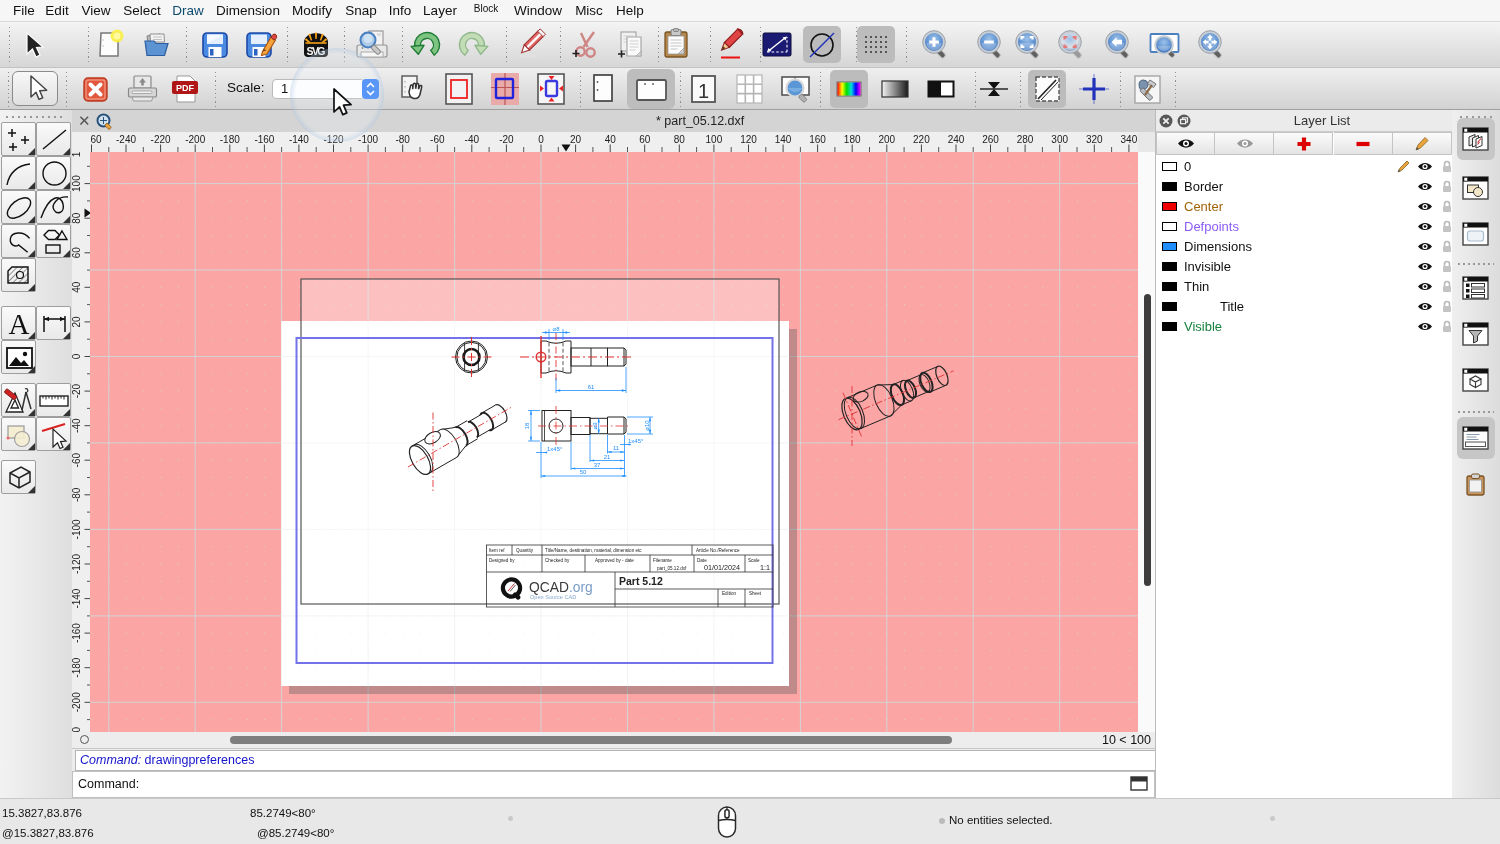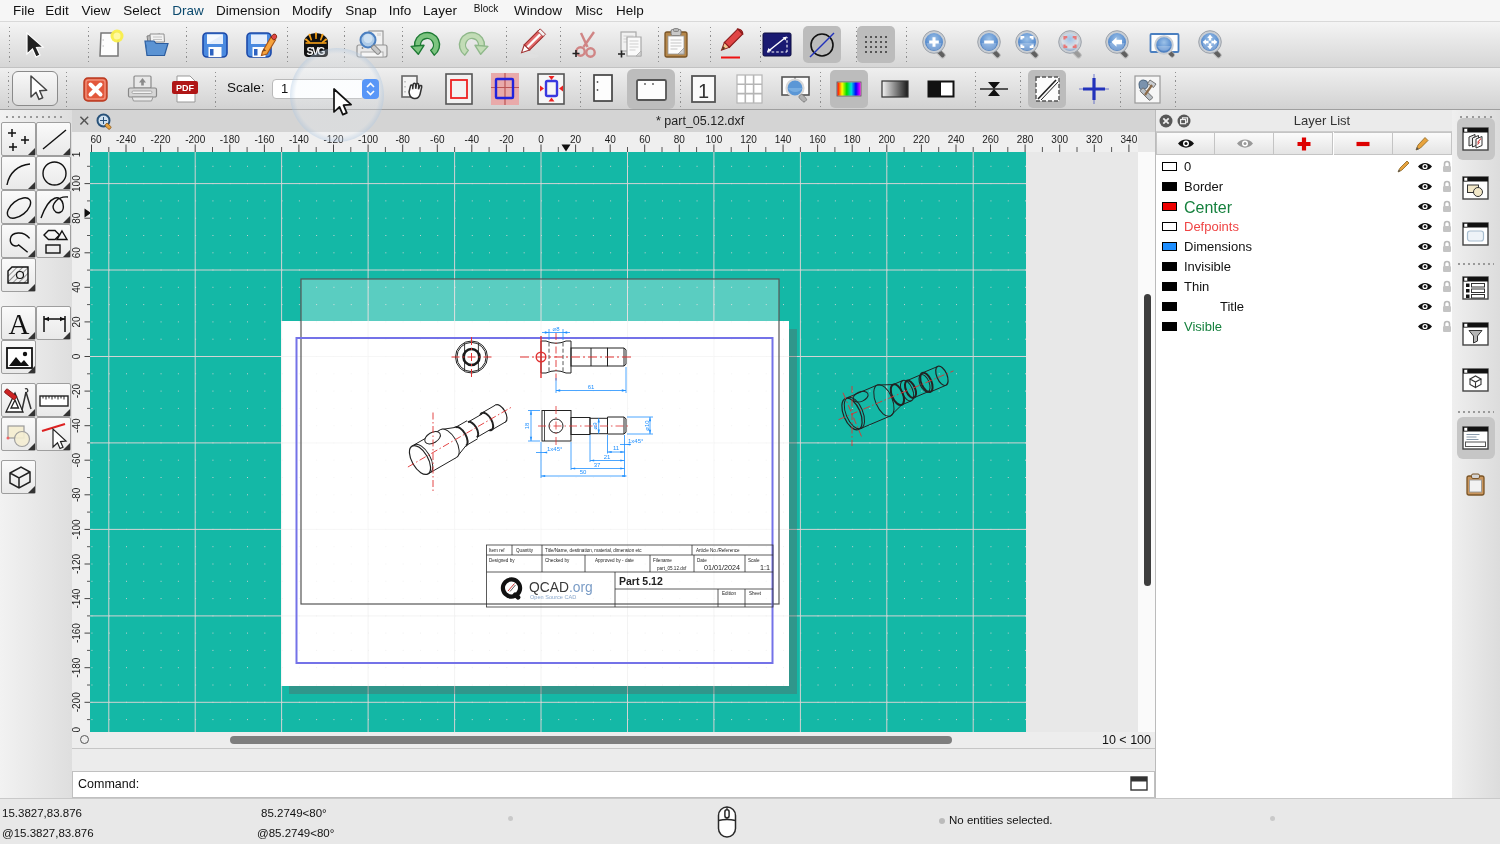--- a/index.html
+++ b/index.html
@@ -675,21 +675,21 @@
     <line x1="12.5" y1="66.2" x2="18" y2="66.2" stroke="#444" stroke-width="1"></line>
     <text x="8" y="66.2" font-size="10" fill="#222" text-anchor="middle" font-family="Liberation Sans" transform="rotate(-90 8 66.2)">80</text>
     <line x1="15" y1="48.9" x2="18" y2="48.9" stroke="#555" stroke-width="1"></line>
     <line x1="12.5" y1="31.6" x2="18" y2="31.6" stroke="#444" stroke-width="1"></line>
     <text x="8" y="31.6" font-size="10" fill="#222" text-anchor="middle" font-family="Liberation Sans" transform="rotate(-90 8 31.6)">100</text>
     <line x1="15" y1="14.3" x2="18" y2="14.3" stroke="#555" stroke-width="1"></line>
     <line x1="12.5" y1="-3.0" x2="18" y2="-3.0" stroke="#444" stroke-width="1"></line>
     <text x="8" y="-3.0" font-size="10" fill="#222" text-anchor="middle" font-family="Liberation Sans" transform="rotate(-90 8 -3.0)">120</text>
     <path d="M 12.5 56.5 L 12.5 65.5 L 19 61 Z" fill="#111"></path>
   </svg>
-<div class="abs" style="left:90px;top:152px;width:936px;height:580px;background:#14b8a6;overflow:hidden;">
+<div class="abs" style="left:90px;top:152px;width:1048px;height:580px;background:#fca5a5;overflow:hidden;">
 <svg width="1048" height="580" style="position:absolute;left:0;top:0">
       <g stroke="#d3d3d3" stroke-width="1">
         <line x1="18.8" y1="0" x2="18.8" y2="580"></line>
         <line x1="105.2" y1="0" x2="105.2" y2="580"></line>
         <line x1="191.6" y1="0" x2="191.6" y2="580"></line>
         <line x1="278.1" y1="0" x2="278.1" y2="580"></line>
         <line x1="364.6" y1="0" x2="364.6" y2="580"></line>
         <line x1="451.0" y1="0" x2="451.0" y2="580"></line>
         <line x1="537.5" y1="0" x2="537.5" y2="580"></line>
         <line x1="623.9" y1="0" x2="623.9" y2="580"></line>
@@ -929,20 +929,23 @@
 </div>
 <div class="abs" style="left:1138px;top:152px;width:17px;height:580px;background:#fafafa;">
 <div class="abs" style="left:6px;top:142px;width:7px;height:292px;background:#3d3d3d;border-radius:3.5px;"></div>
 </div>
 <div class="abs" style="left:72px;top:732px;width:1083px;height:17px;background:#ededed;border-bottom:1px solid #c6c6c6;">
 <div class="abs" style="left:8px;top:3px;width:9px;height:9px;border:1.2px solid #555;border-radius:50%;"></div>
 <div class="abs" style="left:158px;top:4px;width:722px;height:8px;background:#7e7e7e;border-radius:4px;"></div>
 <span class="abs" style="right:4px;top:1px;font-size:12.5px;color:#111;">10 &lt; 100</span>
 </div>
 <div class="abs" style="left:72px;top:749px;width:1083px;height:49px;background:#ececec;">
+<div class="abs" style="left:3px;top:1px;width:1082px;height:21px;background:#fff;border:1px solid #b5b5b5;">
+<span class="abs" style="left:4px;top:2px;font-size:12.5px;color:#1414cc;"><i>Command:</i> drawingpreferences</span>
+</div>
 <div class="abs" style="left:0px;top:22px;width:1083px;height:27px;background:#fff;border:1px solid #c0c0c0;">
 <span class="abs" style="left:5px;top:5px;font-size:12.5px;color:#111;">Command:</span>
 <svg class="abs" style="left:1057px;top:4px" width="18" height="16">
         <rect x="1" y="1" width="16" height="13" fill="#fff" stroke="#333" stroke-width="1.4"></rect>
         <rect x="1" y="1" width="16" height="4.5" fill="#333"></rect>
       </svg>
 </div>
 </div>
 <div class="abs" style="left:1155px;top:110px;width:297px;height:688px;background:#fff;border-left:1px solid #bbb;">
 <div class="abs" style="left:0;top:0;width:297px;height:22px;background:#ebebeb;border-bottom:1px solid #ccc;">
@@ -1000,32 +1003,32 @@
 <svg class="abs" style="left:261px;top:71px" width="16" height="11">
       <path d="M1 5.5 C4.5 0.8 11.5 0.8 15 5.5 C11.5 10.2 4.5 10.2 1 5.5 Z" fill="#111"></path>
       <circle cx="8" cy="5.5" r="2.6" fill="#fff"></circle>
       <circle cx="8" cy="5.5" r="1.3" fill="#111"></circle>
     </svg>
 <svg class="abs" style="left:284.5px;top:70px" width="12" height="13">
       <path d="M3.5 6 V4 a2.5 2.5 0 0 1 5 0 V6" fill="none" stroke="#b9b9b9" stroke-width="1.6"></path>
       <rect x="2" y="6" width="8" height="6" rx="1" fill="#c4c4c4"></rect>
     </svg>
 <div class="abs" style="left:6px;top:92px;width:15px;height:9px;background:#ee0000;border:1px solid #000;"></div>
-<span class="abs" style="left:28px;top:89px;font-size:16px;color:#15803d;">Center</span>
+<span class="abs" style="left:28px;top:89px;font-size:13px;color:#a16207;">Center</span>
 <svg class="abs" style="left:261px;top:91px" width="16" height="11">
       <path d="M1 5.5 C4.5 0.8 11.5 0.8 15 5.5 C11.5 10.2 4.5 10.2 1 5.5 Z" fill="#111"></path>
       <circle cx="8" cy="5.5" r="2.6" fill="#fff"></circle>
       <circle cx="8" cy="5.5" r="1.3" fill="#111"></circle>
     </svg>
 <svg class="abs" style="left:284.5px;top:90px" width="12" height="13">
       <path d="M3.5 6 V4 a2.5 2.5 0 0 1 5 0 V6" fill="none" stroke="#b9b9b9" stroke-width="1.6"></path>
       <rect x="2" y="6" width="8" height="6" rx="1" fill="#c4c4c4"></rect>
     </svg>
 <div class="abs" style="left:6px;top:112px;width:15px;height:9px;background:#ffffff;border:1px solid #000;"></div>
-<span class="abs" style="left:28px;top:109px;font-size:13px;color:#ef4444;">Defpoints</span>
+<span class="abs" style="left:28px;top:109px;font-size:13px;color:#8b5cf6;">Defpoints</span>
 <svg class="abs" style="left:261px;top:111px" width="16" height="11">
       <path d="M1 5.5 C4.5 0.8 11.5 0.8 15 5.5 C11.5 10.2 4.5 10.2 1 5.5 Z" fill="#111"></path>
       <circle cx="8" cy="5.5" r="2.6" fill="#fff"></circle>
       <circle cx="8" cy="5.5" r="1.3" fill="#111"></circle>
     </svg>
 <svg class="abs" style="left:284.5px;top:110px" width="12" height="13">
       <path d="M3.5 6 V4 a2.5 2.5 0 0 1 5 0 V6" fill="none" stroke="#b9b9b9" stroke-width="1.6"></path>
       <rect x="2" y="6" width="8" height="6" rx="1" fill="#c4c4c4"></rect>
     </svg>
 <div class="abs" style="left:6px;top:132px;width:15px;height:9px;background:#1f8fff;border:1px solid #000;"></div>
@@ -1144,21 +1147,21 @@
       <rect x="5" y="4" width="17" height="19" rx="2" fill="#c9955c" stroke="#7a5426" stroke-width="1.3"></rect>
       <rect x="9.5" y="2" width="8" height="4.5" rx="1.5" fill="#d5d5d5" stroke="#7a5426" stroke-width="1"></rect>
       <rect x="7.5" y="8" width="12" height="12" fill="#f2f2f2" stroke="#999" stroke-width="0.9"></rect>
     </svg>
     <div style="position:absolute;left:6px;top:153px;width:36px;height:2px;background-image:repeating-linear-gradient(90deg,#999 0 2px,transparent 2px 5px);"></div>
     <div style="position:absolute;left:6px;top:301px;width:36px;height:2px;background-image:repeating-linear-gradient(90deg,#999 0 2px,transparent 2px 5px);"></div>
 </div>
 <div class="abs" style="left:0;top:798px;width:1500px;height:46px;background:#e8e8e8;border-top:1px solid #c9c9c9;font-size:11.5px;color:#111;">
 <span class="abs" style="left:2px;top:8px;">15.3827,83.876</span>
 <span class="abs" style="left:2px;top:28px;">@15.3827,83.876</span>
-<span class="abs" style="left:261px;top:8px;">85.2749&lt;80°</span>
+<span class="abs" style="left:250px;top:8px;">85.2749&lt;80°</span>
 <span class="abs" style="left:257px;top:28px;">@85.2749&lt;80°</span>
 <span class="abs" style="left:508px;top:17px;width:5px;height:5px;background:#c9c9c9;border-radius:50%;"></span>
 <svg class="abs" style="left:717px;top:7px" width="20" height="32">
       <rect x="1.5" y="1" width="17" height="30" rx="8.5" fill="#fff" stroke="#2a2a2a" stroke-width="1.5"></rect>
       <path d="M1.5 14.5 Q10 12.5 18.5 14.5" fill="none" stroke="#2a2a2a" stroke-width="1.6"></path>
       <line x1="10" y1="1" x2="10" y2="13.5" stroke="#2a2a2a" stroke-width="1.3"></line>
       <rect x="7.9" y="3.8" width="4.2" height="8" rx="2.1" fill="#fff" stroke="#2a2a2a" stroke-width="1.5"></rect>
     </svg>
 <span class="abs" style="left:939px;top:19px;width:6px;height:6px;background:#bbb;border-radius:50%;"></span>
 <span class="abs" style="left:949px;top:15px;">No entities selected.</span>

